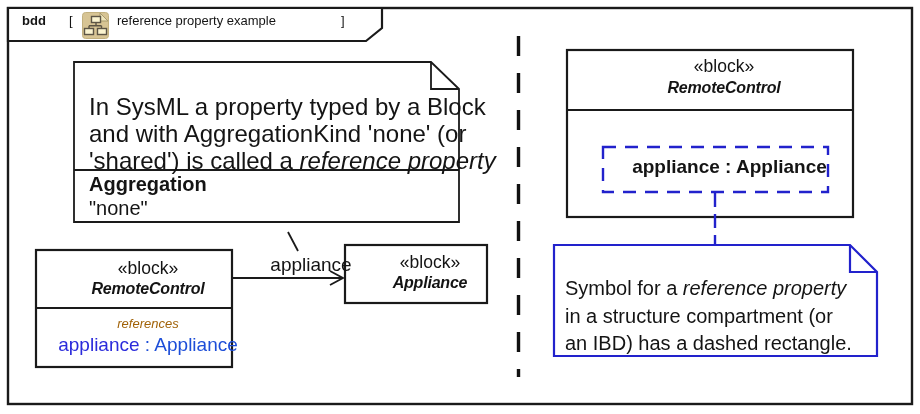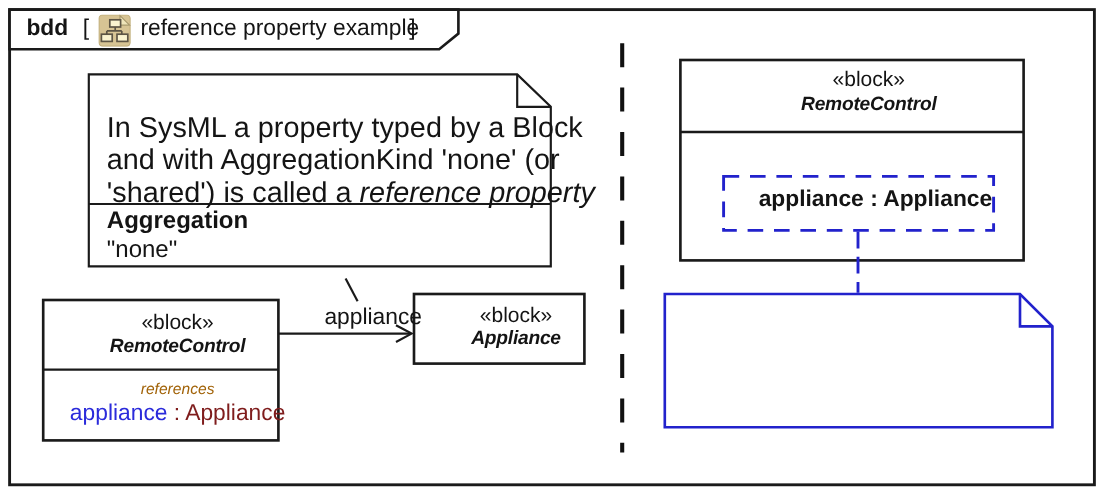--- a/index.html
+++ b/index.html
@@ -4,29 +4,29 @@
 <style>
   html,body{margin:0;padding:0;background:#ffffff;}
   .canvas{
     position:relative;width:920px;height:414px;background:#ffffff;
     font-family:"Liberation Sans",sans-serif;color:#141414;overflow:hidden;
   }
   .overlay{position:absolute;left:0;top:0;width:920px;height:414px;}
   .t{position:absolute;white-space:nowrap;color:#141414;}
   .center{text-align:center;margin-left:14px;}
   .b{font-weight:bold;}
-  .tabtxt{font-size:19px;top:13px;}
+  .tabtxt{font-size:13px;top:13px;}
   .stereo{font-size:17.5px;}
   .bname{font-size:16px;font-weight:bold;font-style:italic;letter-spacing:-0.2px;}
   .notetxt{font-size:24px;line-height:27px;}
   .notetxt2{font-size:20px;line-height:27.5px;}
   .refs{font-size:13px;font-style:italic;color:#a16207;}
   .prop{font-size:19px;}
   .prop .pname{color:#2b2bdb;}
-  .prop .psuf{color:#7f1d1d;}
+  .prop .psuf{color:#1d4ed8;}
   .dashlabel{font-size:19px;font-weight:bold;}
   .assoclabel{font-size:19px;}
   .icon{position:absolute;left:82px;top:12px;}
 </style>
 </head>
 <body>
 
 <div class="canvas">
 
   <svg class="overlay" viewBox="0 0 920 414">
@@ -89,14 +89,19 @@
 
   <div class="t center assoclabel" style="left:249px;top:254px;width:96px;">appliance</div>
 
   <div class="t center stereo" style="left:345px;top:252px;width:142px;">«block»</div>
   <div class="t center bname" style="left:345px;top:274px;width:142px;">Appliance</div>
 
   <div class="t center stereo" style="left:567px;top:56px;width:286px;">«block»</div>
   <div class="t center bname" style="left:567px;top:79px;width:286px;">RemoteControl</div>
   <div class="t center dashlabel" style="left:603px;top:156px;width:225px;">appliance : Appliance</div>
 
+  <div class="t notetxt2" style="left:565px;top:275px;">
+    <div><span>Symbol for a </span><i>reference property</i></div>
+    <div>in a structure compartment (or</div>
+    <div>an IBD) has a dashed rectangle.</div>
+  </div>
 
 </div>
 
 </body></html>

